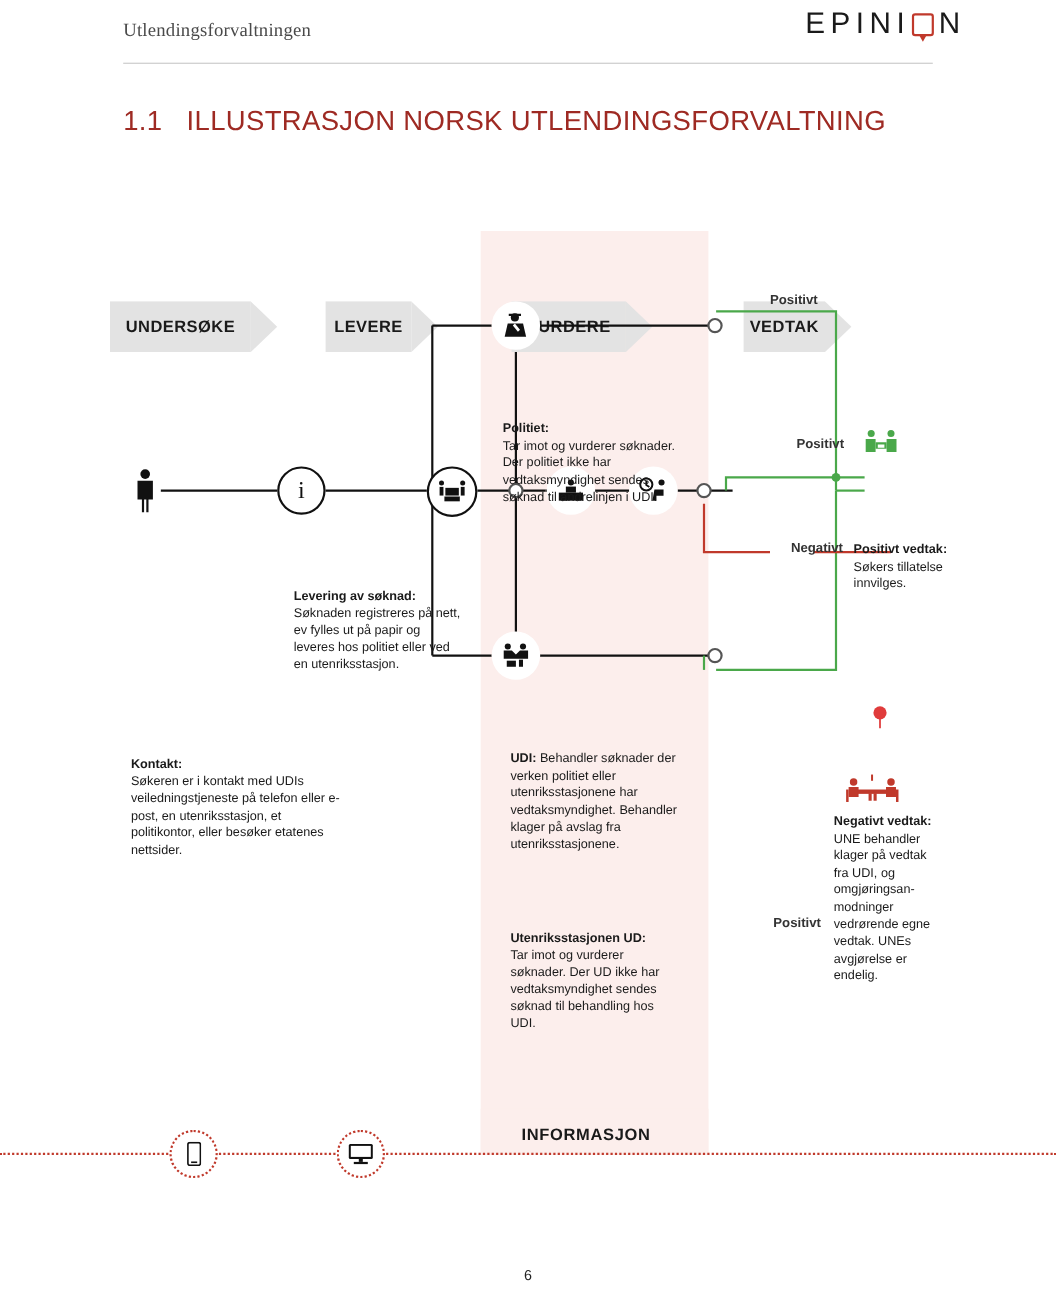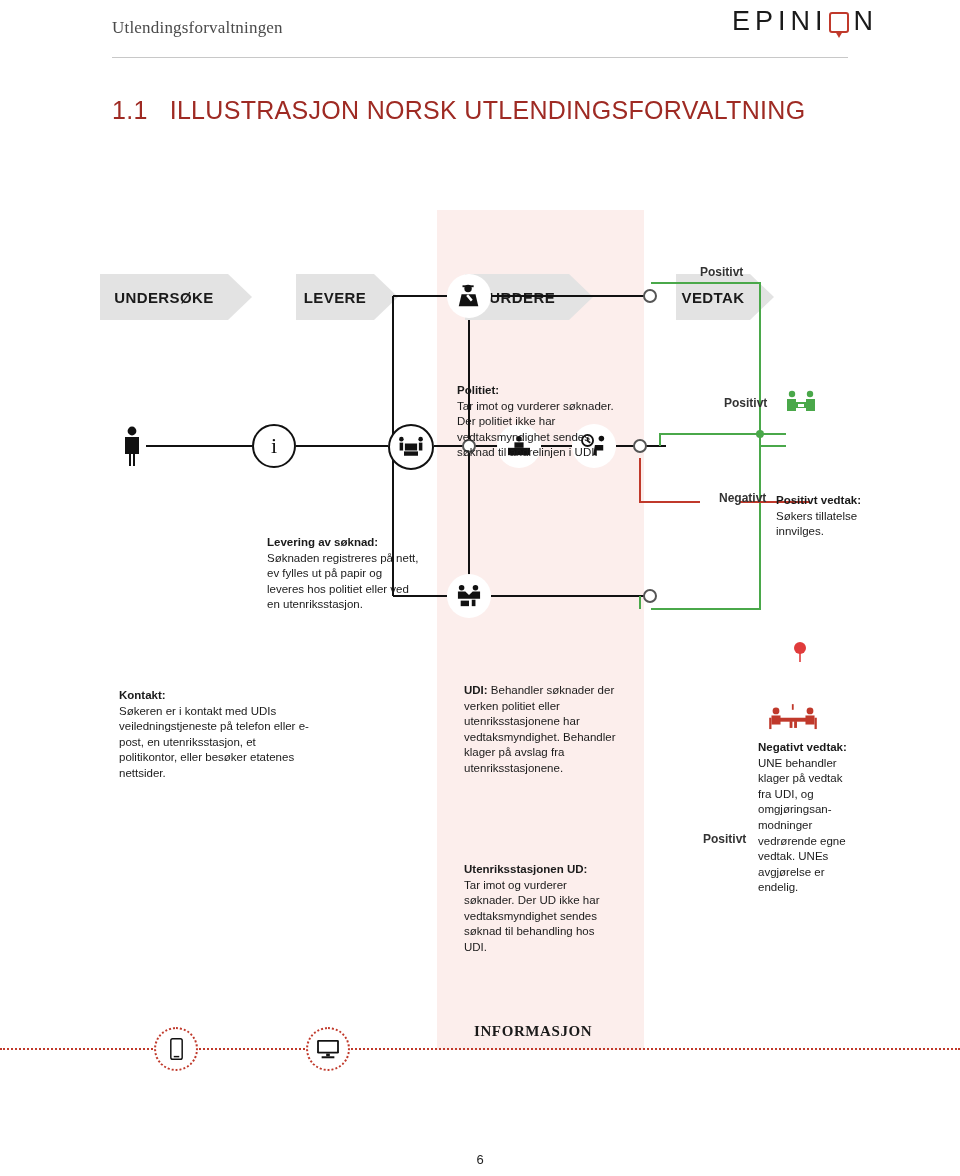--- a/index.html
+++ b/index.html
@@ -170,21 +170,21 @@
     border-radius: 50%;
     background: #ffffff;
     display: flex;
     align-items: center;
     justify-content: center;
     box-sizing: border-box;
   }
   #info-label {
     position: absolute;
     left: 474px; top: 1023px;
-    font-family: Liberation Serif, serif;
+    font-family: Liberation Sans, sans-serif;
     font-size: 15px;
     font-weight: bold;
     letter-spacing: .6px;
     color: #1a1a1a;
     text-align: right;
   }
   #info-band {
     position: absolute;
     left: 437px; top: 1008px;
     width: 207px; height: 42px;
@@ -393,21 +393,21 @@
 
   <div class="txt" style="left:119px; top:478px; width:196px;">
     <b>Kontakt:</b><br>
     <span>Søkeren er i kontakt med UDIs veiledningstjeneste på telefon eller e-post, en utenriksstasjon, et politikontor, eller besøker etatenes nettsider.</span>
   </div>
 
   <div class="txt" style="left:464px; top:473px; width:158px;">
     <b>UDI:</b><span> Behandler søknader der verken politiet eller utenriksstasjonene har vedtaksmyndighet. Behandler klager på avslag fra utenriksstasjonene.</span>
   </div>
 
-  <div class="txt" style="left:464px; top:636px; width:152px;margin-top:16px;">
+  <div class="txt" style="left:464px; top:636px; width:152px;">
     <b>Utenriksstasjonen UD:</b><br>
     <span>Tar imot og vurderer søknader. Der UD ikke har vedtaksmyndighet sendes søknad til behandling hos UDI.</span>
   </div>
 
   <div class="txt" style="left:776px; top:283px; width:86px;">
     <b>Positivt vedtak:</b><br>
     <span>Søkers tillatelse innvilges.</span>
   </div>
 
   <div class="txt" style="left:758px; top:530px; width:92px;">

